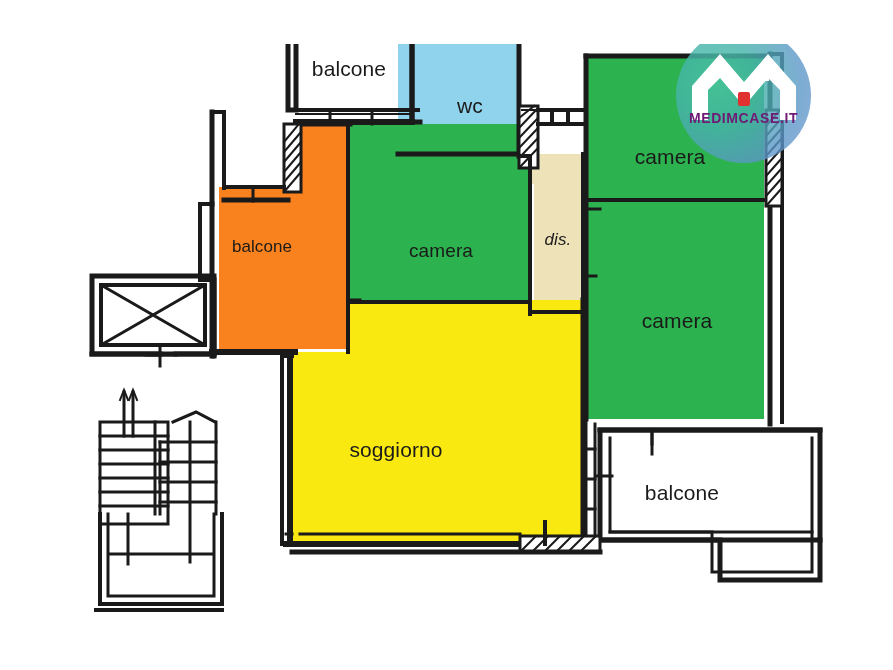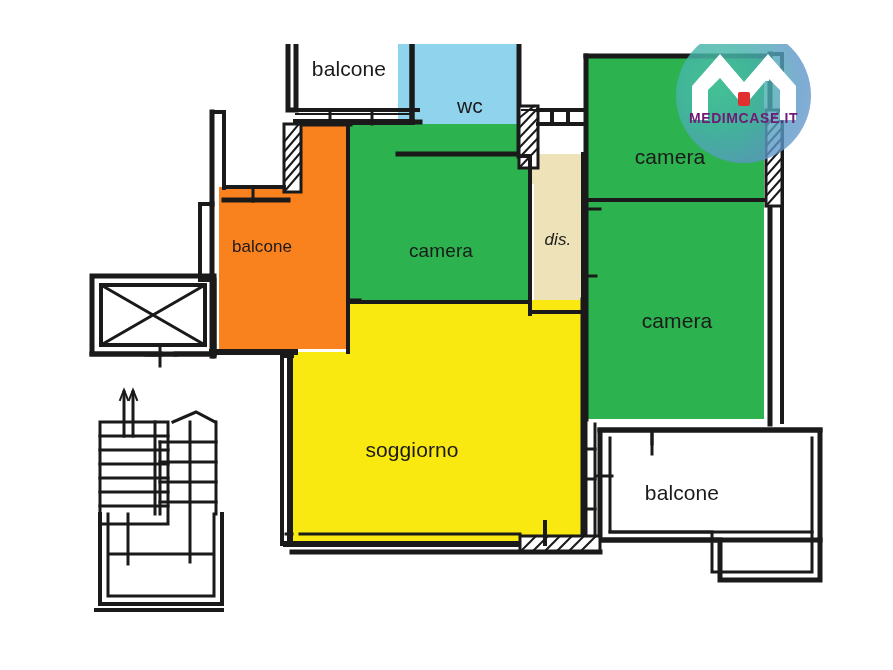--- a/index.html
+++ b/index.html
@@ -253,21 +253,21 @@
   <div class="room-label lbl-lg" style="left:670px; top:113px;">camera</div>
 
   <div class="room-label lbl-sm" style="left:262px; top:203px;">balcone</div>
 
   <div class="room-label lbl-md" style="left:441px; top:207px;">camera</div>
 
   <div class="room-label lbl-sm" style="left:558px; top:196px;font-style:italic;">dis.</div>
 
   <div class="room-label lbl-lg" style="left:677px; top:277px;">camera</div>
 
-  <div class="room-label lbl-lg" style="left:412px; top:406px;">soggiorno</div>
+  <div class="room-label lbl-lg" style="left:396px; top:406px;">soggiorno</div>
 
   <div class="room-label lbl-lg" style="left:682px; top:449px;">balcone</div>
 
   <div id="watermark-logo">
     <div class="logo-disc"></div>
     <svg class="logo-mark" viewBox="0 0 135 135">
 
       <path d="M16,92 L16,58 L44,26 L68,54 L92,26 L120,58 L120,92 L104,92 L104,62 L92,50 L70,76 L66,76 L44,50 L32,62 L32,92 Z" fill="#ffffff"></path>
 
       <rect x="62" y="64" width="12" height="14" rx="2" fill="#E03030"></rect>

